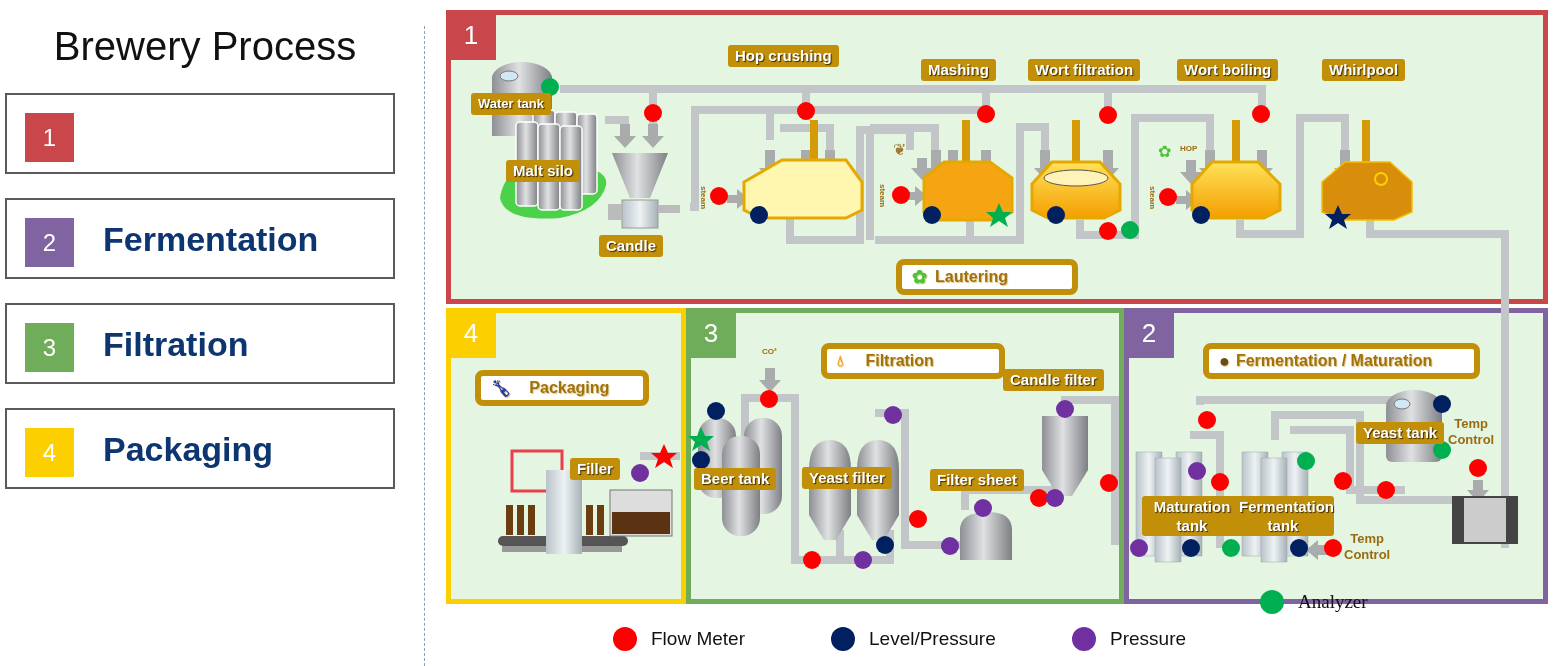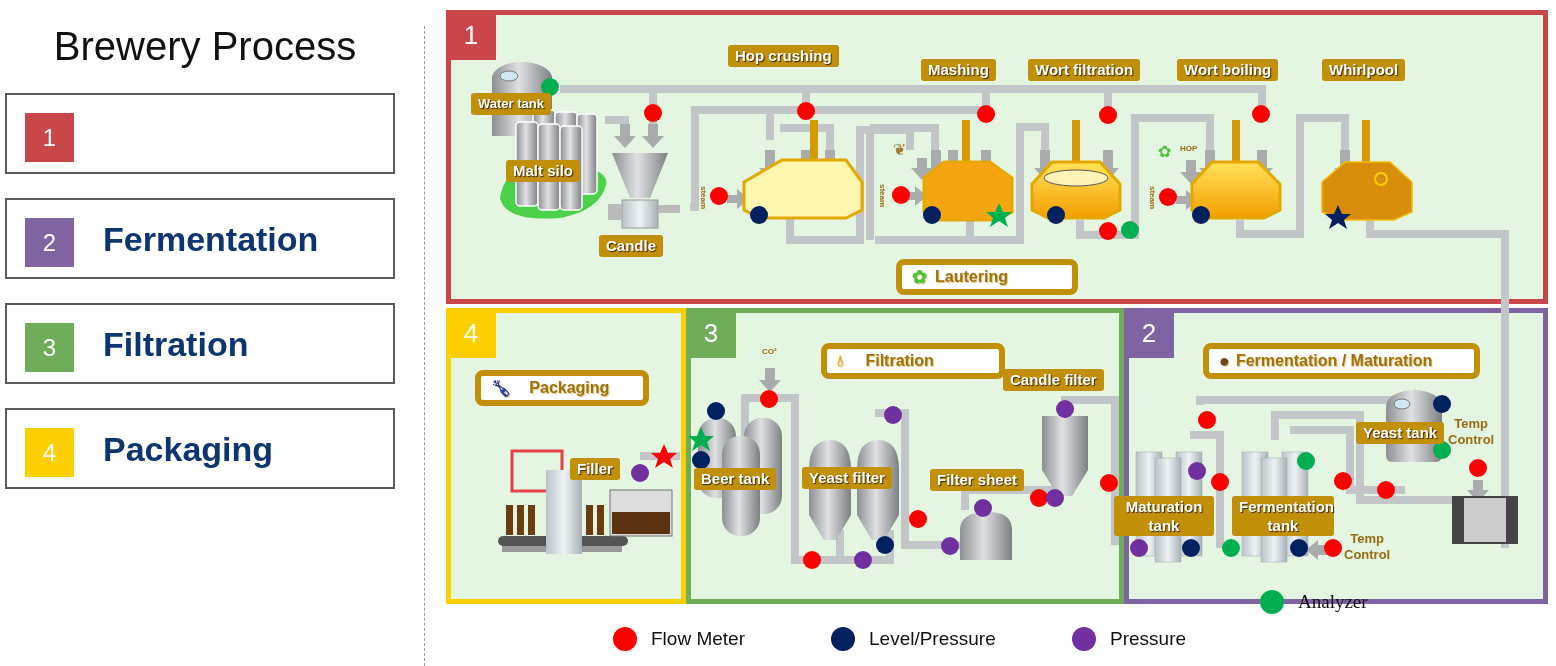--- a/index.html
+++ b/index.html
@@ -329,21 +329,21 @@
 <div class="abs tag" style="left:694px;top:468px;">Beer tank</div>
 <div class="abs tag" style="left:802px;top:467px;">Yeast filter</div>
 <div class="abs tag" style="left:930px;top:469px;">Filter sheet</div>
 <div class="abs tag" style="left:1003px;top:369px;">Candle filter</div>
 
 <div class="abs section-title" style="left:1203px;top:343px;width:245px;">
   <span style="color:#6b4a18;font-size:18px;margin-right:6px;">●</span>
   <span>Fermentation / Maturation</span>
 </div>
 <div class="abs tag" style="left:1356px;top:422px;text-align:center;">Yeast tank</div>
-<div class="abs tag two" style="left:1114px;top:496px;width:86px;">
+<div class="abs tag two" style="left:1142px;top:496px;width:86px;">
   <div>Maturation</div>
   <div>tank</div>
 </div>
 <div class="abs tag two" style="left:1232px;top:496px;width:88px;">
   <div>Fermentation</div>
   <div>tank</div>
 </div>
 <div class="abs note" style="left:1448px;top:416px;">
   <div>Temp</div>
   <div>Control</div>

